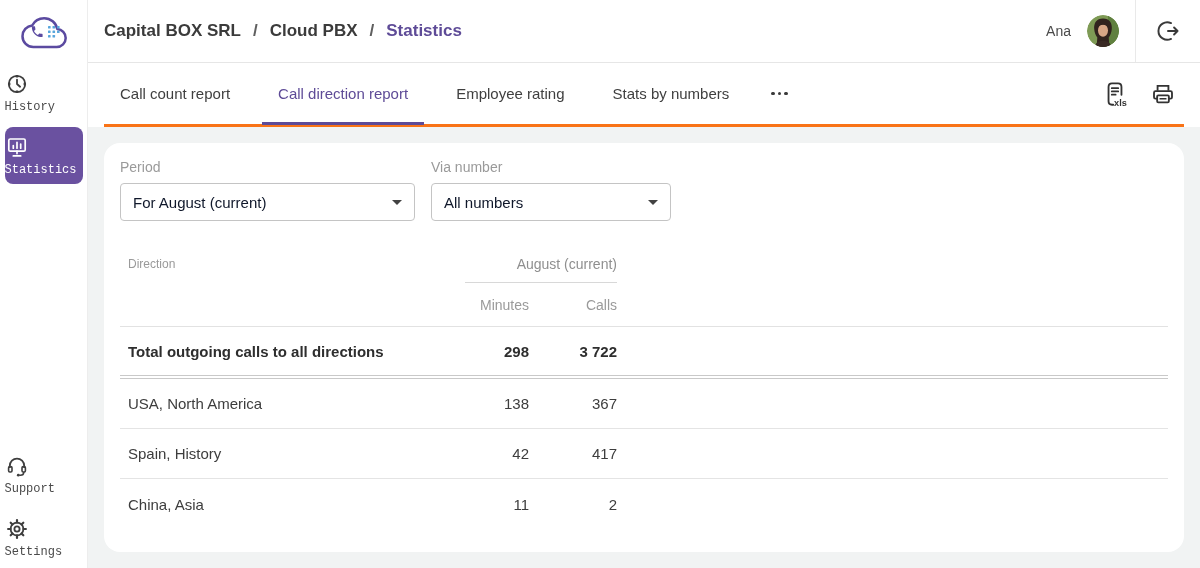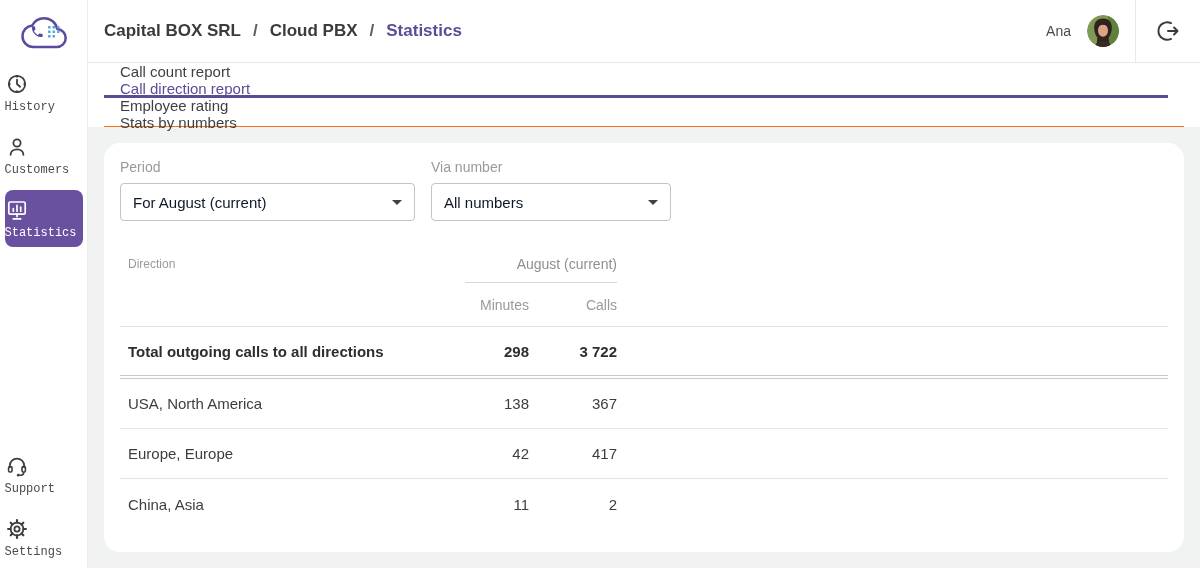--- a/index.html
+++ b/index.html
@@ -29,21 +29,21 @@
   .crumb-sep { color:#5f5f5f; }
   .crumb.active { color:#5e4b97; }
   .top-right { margin-left:auto; display:flex; align-items:center; height:100%; }
   .user-name { font-size:14px; color:#4a4a4a; }
   .avatar { width:32px; height:32px; border-radius:50%; overflow:hidden; margin:0 16px; cursor:pointer; }
   .top-divider { width:1px; height:100%; background:#e9e9e9; }
   .logout-btn { width:64px; height:100%; display:flex; align-items:center; justify-content:center;
                 color:#3a3a3a; cursor:pointer; }
 
   .tabbar { flex:0 0 64px; height:64px; background:#fff; padding:0 16px; }
-  .tabbar-inner { height:100%; border-bottom:1px solid #f97316; display:flex; align-items:stretch;flex-direction:column; }
+  .tabbar-inner { height:100%; border-bottom:3px solid #f97316; display:flex; align-items:stretch; }
   .tab { position:relative; display:flex; align-items:center; padding:0 16px; margin-right:16px;
          font-size:15px; color:#3f3f3f; cursor:pointer; white-space:nowrap; }
   .tab.active { color:#5e4b97; }
   .tab.active::after { content:""; position:absolute; left:0; right:0; bottom:-1px; height:3px; background:#5e4b97; }
   .tab-more { display:flex; align-items:center; padding:0 10px; cursor:pointer; }
   .dots { display:flex; gap:3px; }
   .dots i { width:3.5px; height:3.5px; border-radius:50%; background:#3a3a3a; }
   .tab-actions { margin-left:auto; display:flex; align-items:center; gap:6px; }
   .icon-btn { width:42px; height:46px; display:flex; align-items:center; justify-content:center;
               color:#333; cursor:pointer; }
@@ -107,29 +107,20 @@
     <span>
       <svg width="24" height="24" viewBox="0 0 24 24" stroke="currentColor" fill="none">
         <circle cx="12" cy="12" r="8.2" stroke-width="1.8"></circle>
         <path d="M12 3v2.4M12 18.6V21M3 12h2.4M18.6 12H21" stroke-width="2.4"></path>
         <path d="M12 7.6V12l3.1 2.7" stroke-width="1.8" stroke-linecap="round" stroke-linejoin="round"></path>
       </svg>
     </span>
     <span class="nav-lbl">History</span>
   </div>
 
-  <div class="nav-item">
-    <span>
-      <svg width="24" height="24" viewBox="0 0 24 24" stroke="currentColor" fill="none">
-        <circle cx="12" cy="8" r="3.6" stroke-width="1.8"></circle>
-        <path d="M5.6 19.8c0-3.6 2.9-5.5 6.4-5.5s6.4 1.9 6.4 5.5" stroke-width="1.8" stroke-linecap="round"></path>
-      </svg>
-    </span>
-    <span class="nav-lbl">Customers</span>
-  </div>
 
   <div class="nav-item active">
     <span>
       <svg width="24" height="24" viewBox="0 0 24 24" stroke="currentColor" fill="none">
         <rect x="3.8" y="4" width="16.4" height="12.2" rx="1.4" stroke-width="1.7"></rect>
         <path d="M8.3 13.2v-2.6M12 13.2V7.3M15.7 13.2V9.1" stroke-width="1.7" stroke-linecap="round"></path>
         <path d="M12 16.2v2.4M8.3 20.9h7.4" stroke-width="1.7" stroke-linecap="round"></path>
       </svg>
     </span>
     <span class="nav-lbl">Statistics</span>
@@ -293,21 +284,21 @@
         </div>
 
         <div class="grid-row rt-row">
           <div class="row-lbl">USA, North America</div>
           <div class="num">138</div>
           <div class="num">367</div>
           <div></div>
         </div>
 
         <div class="grid-row rt-row">
-          <div class="row-lbl">Europe, Europe</div>
+          <div class="row-lbl">Spain, History</div>
           <div class="num">42</div>
           <div class="num">417</div>
           <div></div>
         </div>
 
         <div class="grid-row rt-row last">
           <div class="row-lbl">China, Asia</div>
           <div class="num">11</div>
           <div class="num">2</div>
           <div></div>

